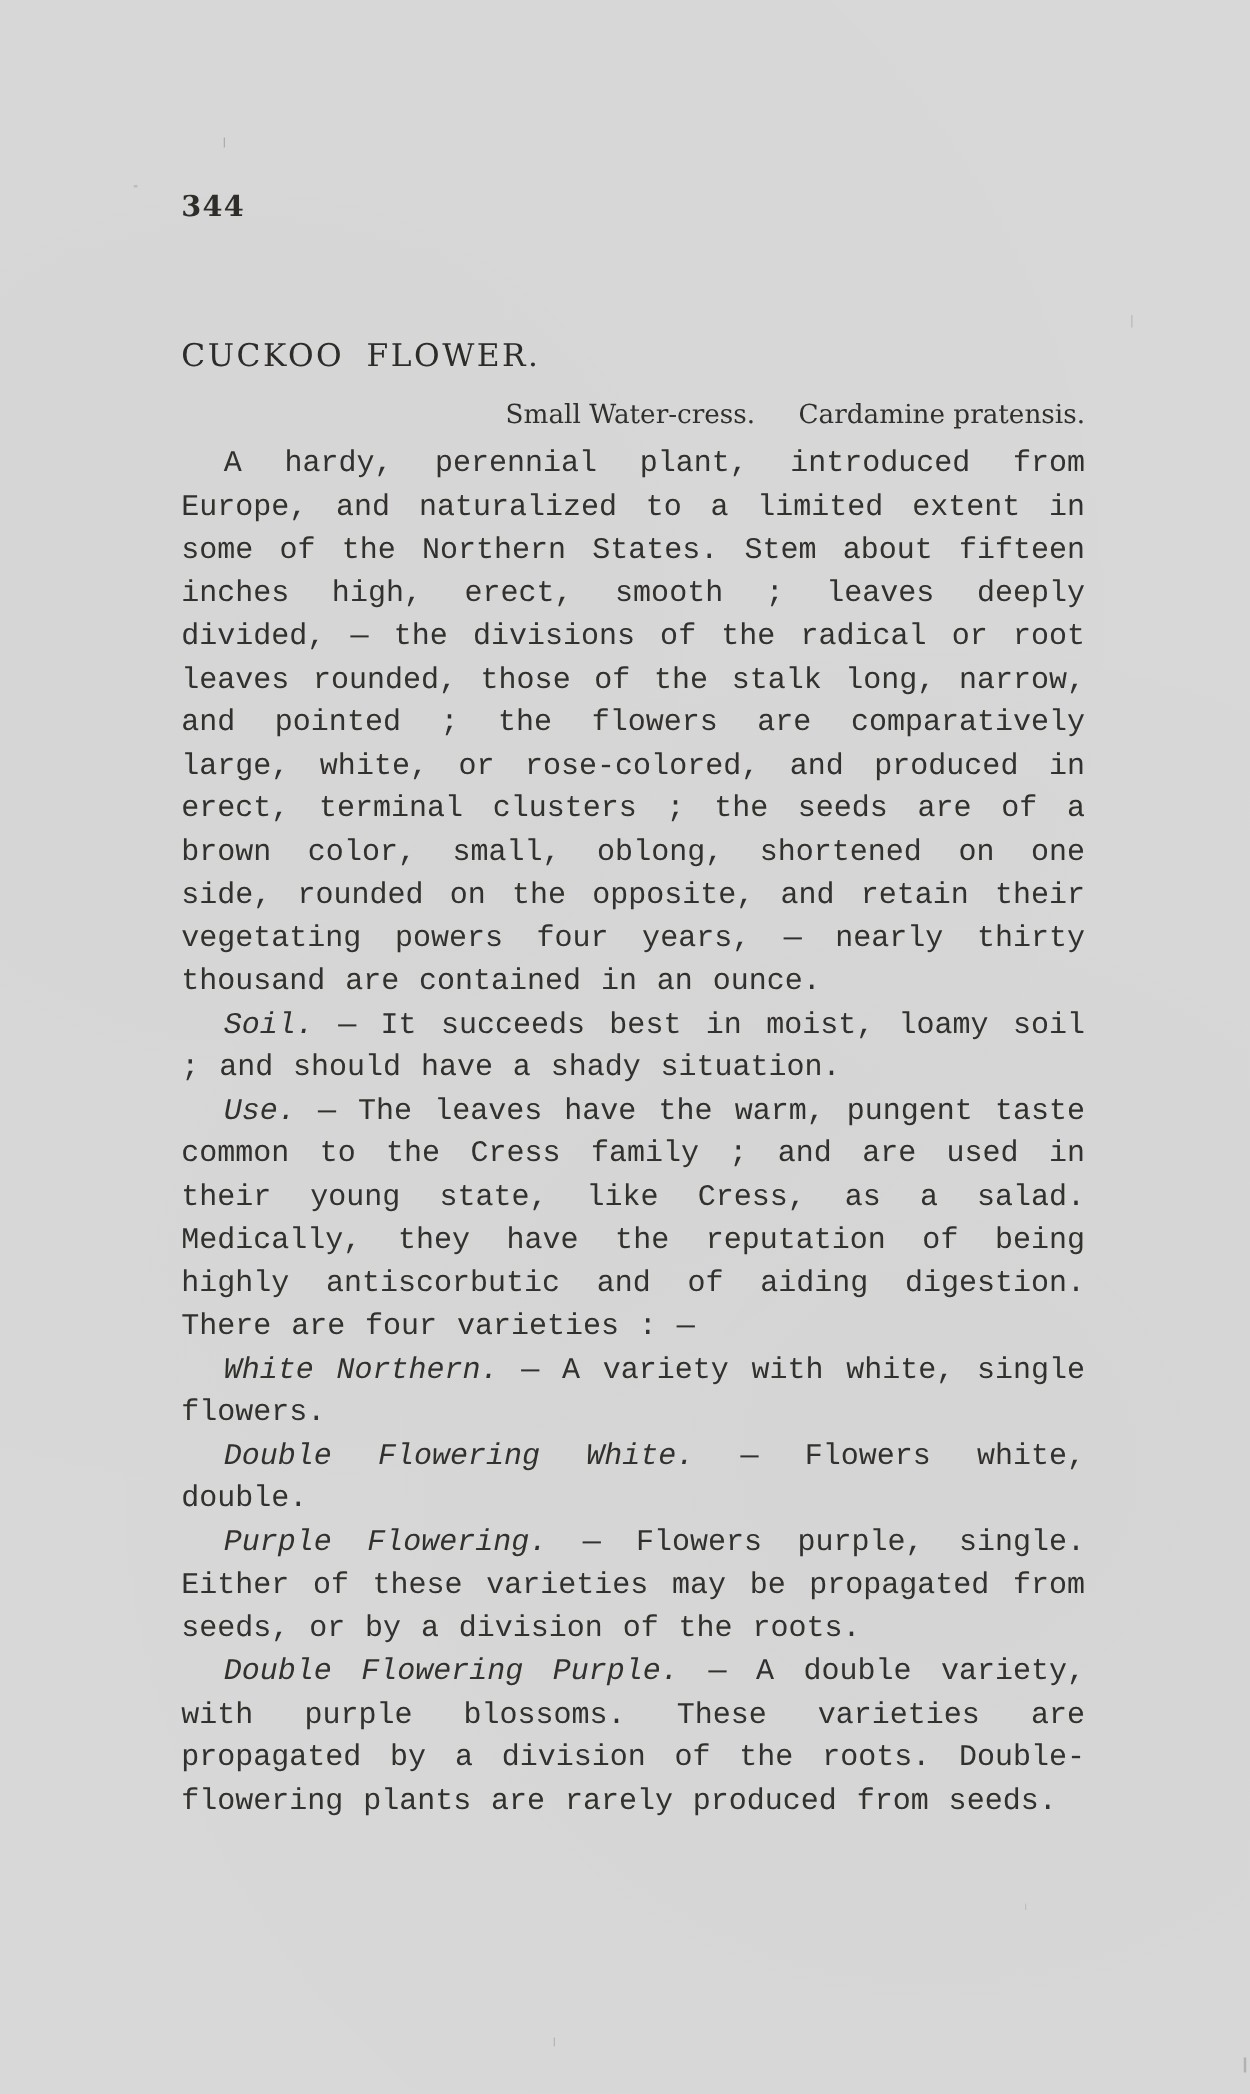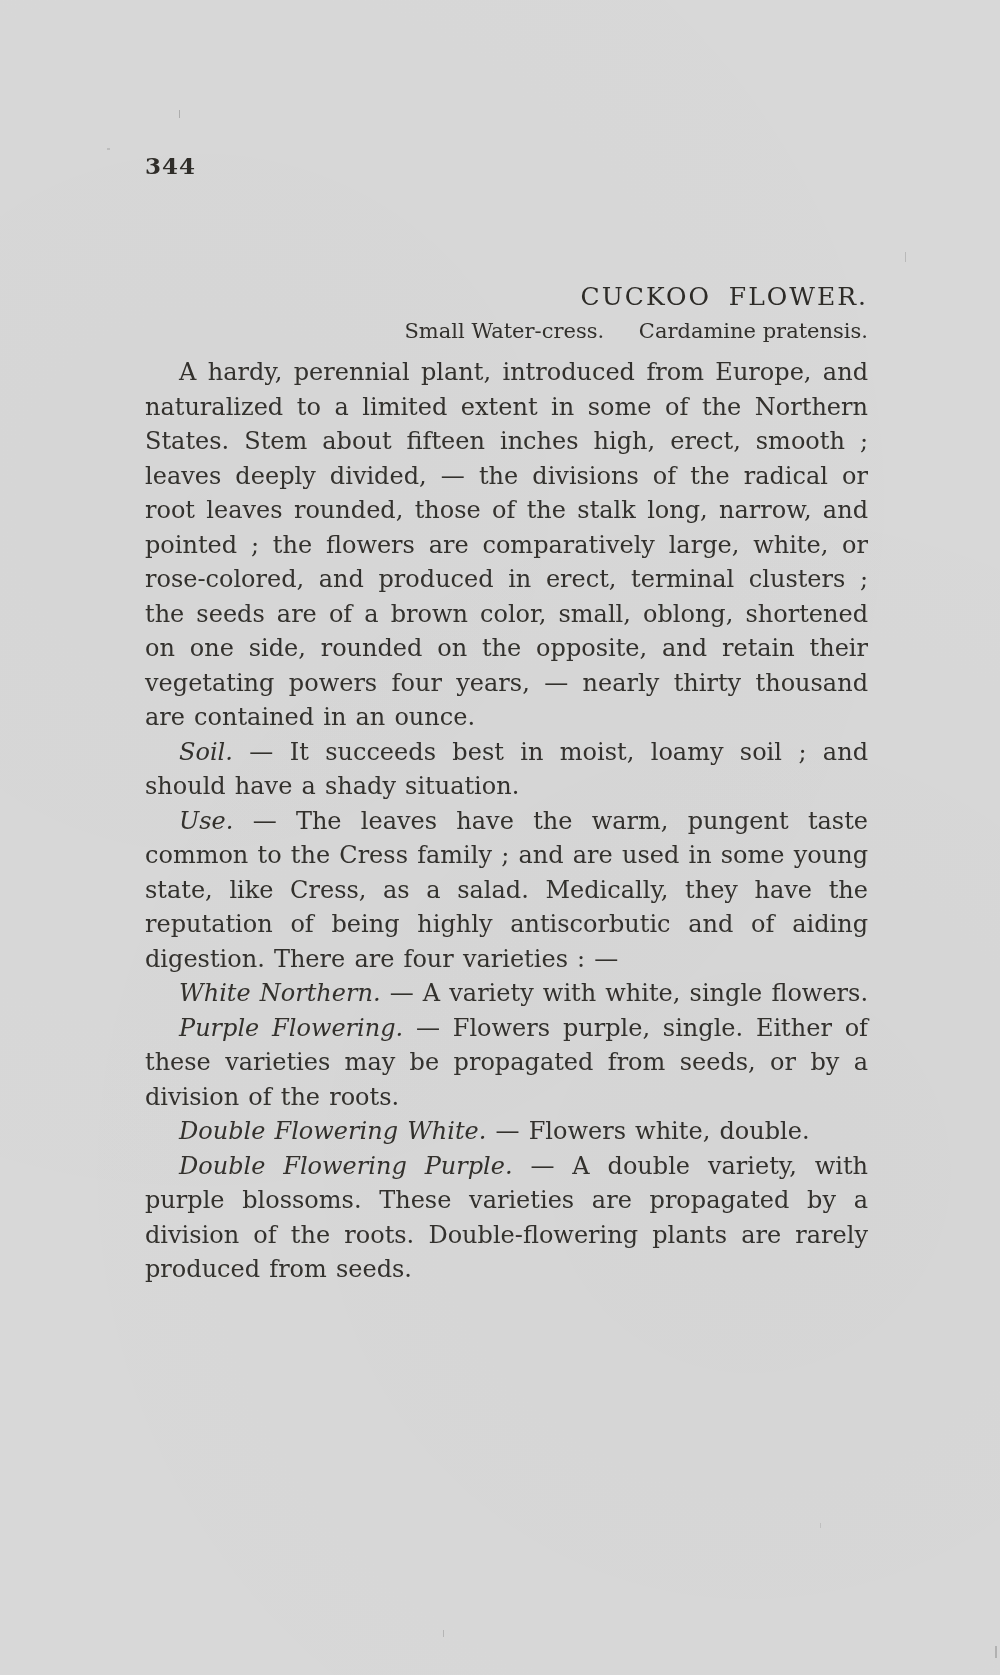--- a/index.html
+++ b/index.html
@@ -45,24 +45,24 @@
     right: 0;
     top: 2px;
     text-align: center;
     font-size: 19px;
     letter-spacing: 3px;
     word-spacing: 6px;
     color: #343230;
   }
   .chapter-title {
     position: absolute;
-    top: 282px;
+    top: 270px;
     left: 145px;
     width: 723px;
-    text-align: right;
+    text-align: left;
     font-size: 25px;
     letter-spacing: 2px;
     word-spacing: 8px;
     color: #2e2c28;
   }
   .subtitle {
     position: absolute;
     top: 319px;
     left: 145px;
     width: 723px;
@@ -75,20 +75,21 @@
   .body-text {
     position: absolute;
     top: 355px;
     left: 145px;
     width: 723px;
     font-size: 24px;
     line-height: 34.5px;
     text-align: justify;
     color: #33312d;
     word-spacing: 1.5px;
+    font-family: Liberation Mono, monospace;
   }
   .body-text p {
     margin: 0;
     padding: 0;
     text-indent: 34px;
   }
   .body-text .lead {
     font-style: italic;
   }
   .speckle {
@@ -115,24 +116,24 @@
   <div class="chapter-title">CUCKOO FLOWER.</div>
 
   <div class="subtitle">
     <span class="sub-common">Small Water-cress.</span>
     <span class="sub-latin">Cardamine pratensis.</span>
   </div>
 
   <div class="body-text">
     <p><span class="lead"></span><span>A hardy, perennial plant, introduced from Europe, and naturalized to a limited extent in some of the Northern States. Stem about fifteen inches high, erect, smooth ; leaves deeply divided, — the divisions of the radical or root leaves rounded, those of the stalk long, narrow, and pointed ; the flowers are comparatively large, white, or rose-colored, and produced in erect, terminal clusters ; the seeds are of a brown color, small, oblong, shortened on one side, rounded on the opposite, and retain their vegetating powers four years, — nearly thirty thousand are contained in an ounce.</span></p>
     <p><span class="lead">Soil.</span><span> — It succeeds best in moist, loamy soil ; and should have a shady situation.</span></p>
-    <p><span class="lead">Use.</span><span> — The leaves have the warm, pungent taste common to the Cress family ; and are used in some young state, like Cress, as a salad. Medically, they have the reputation of being highly antiscorbutic and of aiding digestion. There are four varieties : —</span></p>
+    <p><span class="lead">Use.</span><span> — The leaves have the warm, pungent taste common to the Cress family ; and are used in their young state, like Cress, as a salad. Medically, they have the reputation of being highly antiscorbutic and of aiding digestion. There are four varieties : —</span></p>
     <p><span class="lead">White Northern.</span><span> — A variety with white, single flowers.</span></p>
+    <p><span class="lead">Double Flowering White.</span><span> — Flowers white, double.</span></p>
     <p><span class="lead">Purple Flowering.</span><span> — Flowers purple, single. Either of these varieties may be propagated from seeds, or by a division of the roots.</span></p>
-    <p><span class="lead">Double Flowering White.</span><span> — Flowers white, double.</span></p>
     <p><span class="lead">Double Flowering Purple.</span><span> — A double variety, with purple blossoms. These varieties are propagated by a division of the roots. Double-flowering plants are rarely produced from seeds.</span></p>
   </div>
 
   <div class="speckle spk-1"></div>
   <div class="speckle spk-2"></div>
   <div class="speckle spk-3"></div>
   <div class="speckle spk-4"></div>
   <div class="speckle spk-5"></div>
   <div class="speckle spk-6"></div>
 

